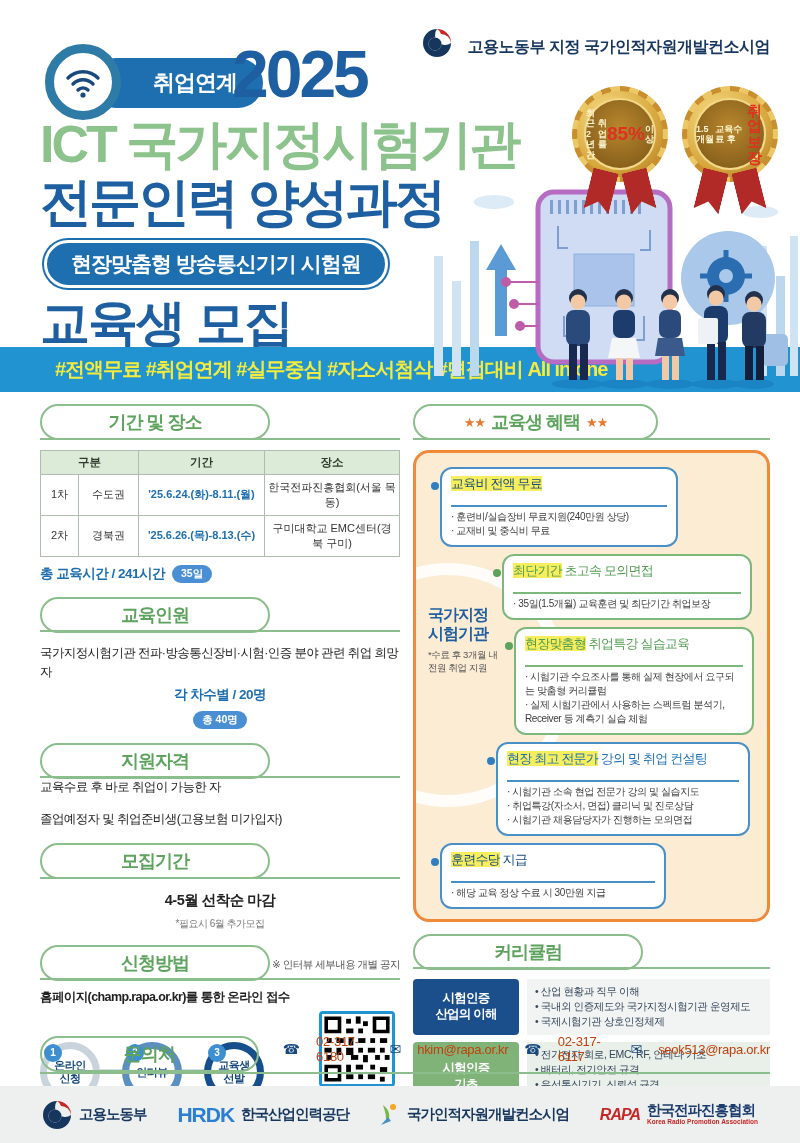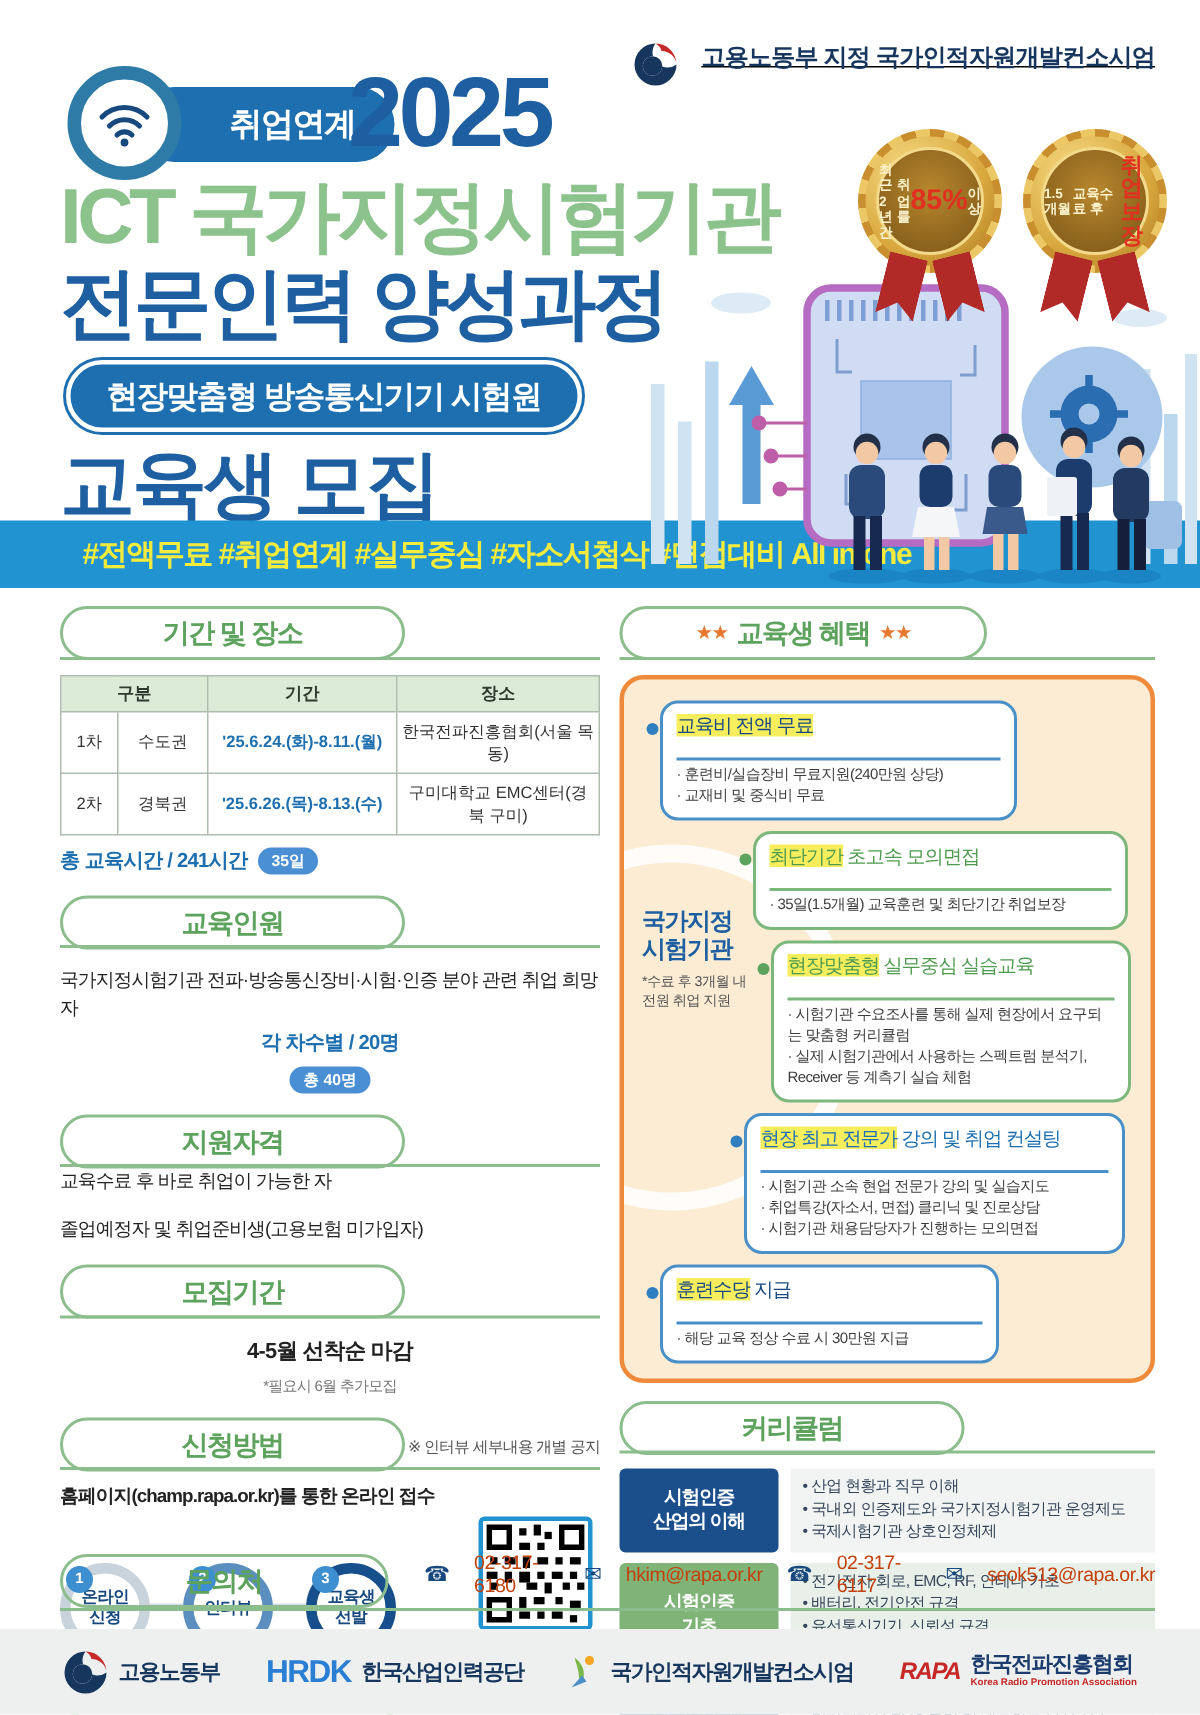--- a/index.html
+++ b/index.html
@@ -1,21 +1,21 @@
 <!DOCTYPE html>
 <html><head>
 <meta charset="utf-8">
 <style>
   * { margin:0; padding:0; box-sizing:border-box; }
   body { font-family:"Liberation Sans","DejaVu Sans",sans-serif; background:#fff; }
   .poster { position:relative; width:800px; height:1143px; background:#fff; overflow:hidden; }
   .pre { white-space:pre-line; }
 
   
-  .gov { position:absolute; top:28px; right:30px; display:flex; align-items:flex-start; gap:16px;text-decoration:underline; }
+  .gov { position:absolute; top:28px; right:30px; display:flex; align-items:flex-end; gap:16px; }
   .gov-txt { font-size:16px; font-weight:bold; color:#17365e; letter-spacing:-0.5px; }
   .emblem { width:30px; height:30px; }
 
   .wifi-badge { position:absolute; left:45px; top:44px; width:240px; height:78px; }
   .wifi-pill { position:absolute; left:46px; top:14px; width:172px; height:50px; background:#1d6fb0;
     border-radius:26px; display:flex; align-items:center; justify-content:flex-end; padding-right:26px; }
   .wifi-pill span { color:#fff; font-size:22px; font-weight:800; letter-spacing:-1px; }
   .wifi-circle { position:absolute; left:0; top:0; width:76px; height:76px; border-radius:50%;
     background:#fff; border:9px solid #2d7ba6; display:flex; align-items:center; justify-content:center; }
   .year { position:absolute; left:232px; top:36px; font-size:66px; font-weight:900; color:#1d5fa0; letter-spacing:-3px; }
@@ -446,21 +446,21 @@
       <div class="bx bl-b" style="margin-left:14px;width:238px">
         <div class="bt c-navy"><span class="hl">교육비 전액 무료</span><span></span></div>
         <div class="bl-item">훈련비/실습장비 무료지원(240만원 상당)</div>
         <div class="bl-item">교재비 및 중식비 무료</div>
       </div>
       <div class="bx bl-g" style="margin-left:76px;width:250px">
         <div class="bt c-green"><span class="hl">최단기간</span><span> 초고속 모의면접</span></div>
         <div class="bl-item">35일(1.5개월) 교육훈련 및 최단기간 취업보장</div>
       </div>
       <div class="bx bl-g" style="margin-left:88px;width:240px">
-        <div class="bt c-green"><span class="hl">현장맞춤형</span><span> 실무중심 실습교육</span></div>
+        <div class="bt c-green"><span class="hl">현장맞춤형</span><span> 취업특강 실습교육</span></div>
         <div class="bl-item">시험기관 수요조사를 통해 실제 현장에서 요구되는 맞춤형 커리큘럼</div>
         <div class="bl-item">실제 시험기관에서 사용하는 스펙트럼 분석기, Receiver 등 계측기 실습 체험</div>
       </div>
       <div class="bx bl-b" style="margin-left:70px;width:254px">
         <div class="bt c-blue"><span class="hl">현장 최고 전문가</span><span> 강의 및 취업 컨설팅</span></div>
         <div class="bl-item">시험기관 소속 현업 전문가 강의 및 실습지도</div>
         <div class="bl-item">취업특강(자소서, 면접) 클리닉 및 진로상담</div>
         <div class="bl-item">시험기관 채용담당자가 진행하는 모의면접</div>
       </div>
       <div class="bx bl-b" style="margin-left:14px;width:226px;margin-bottom:2px">

